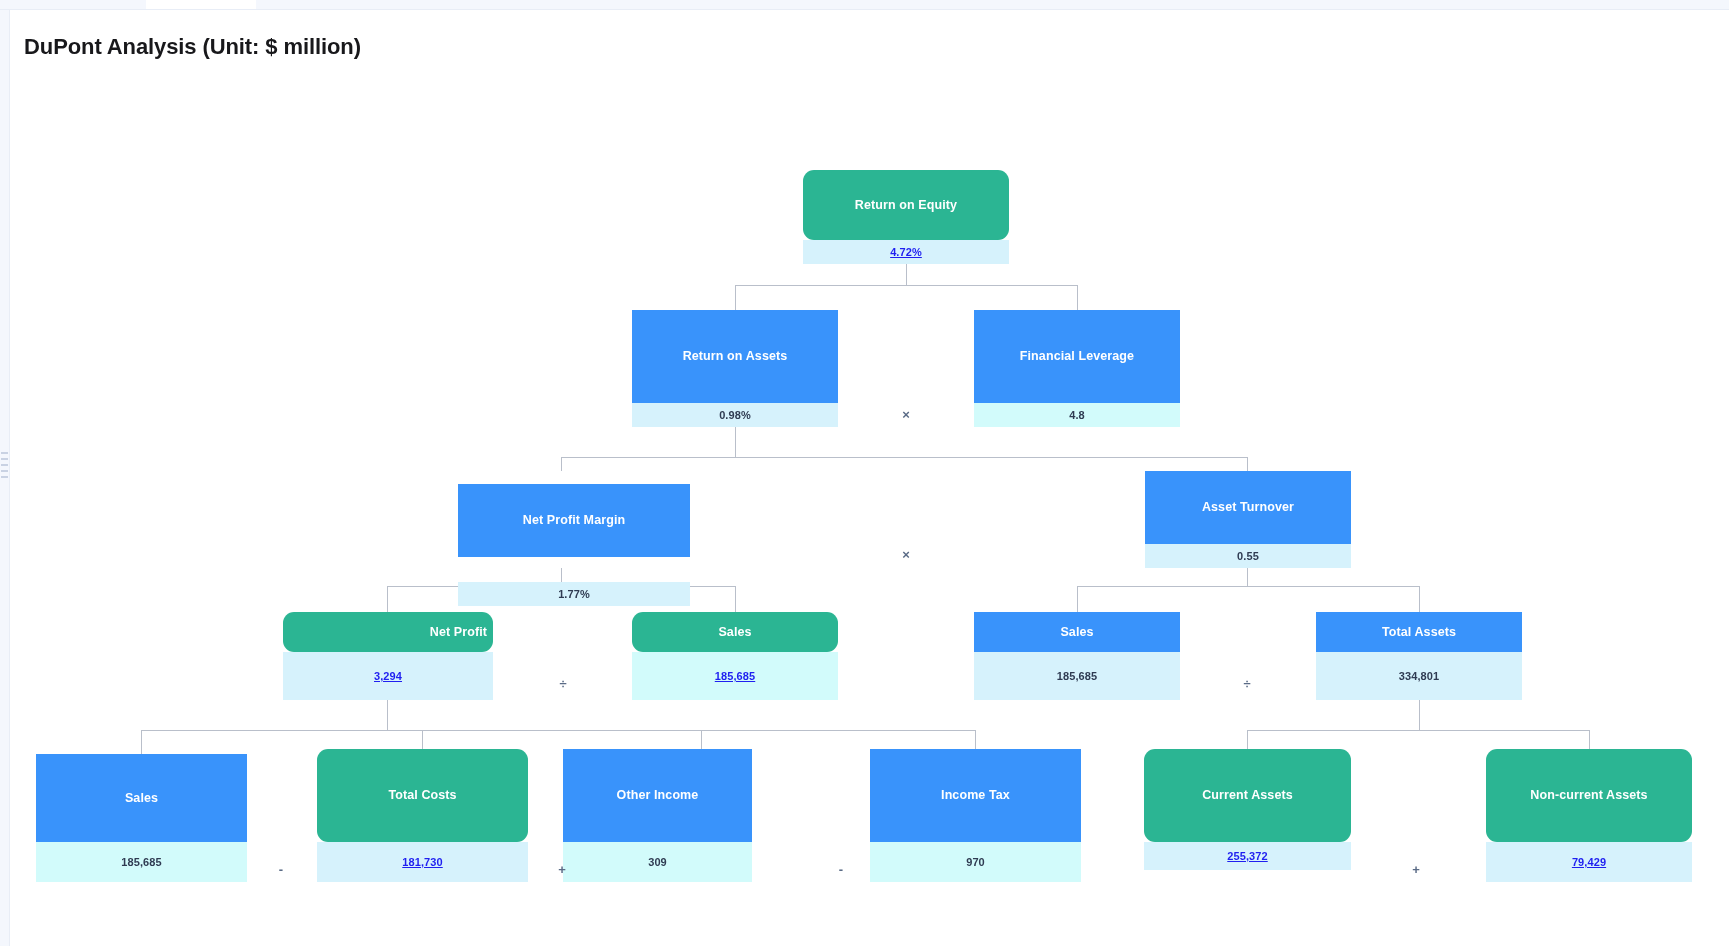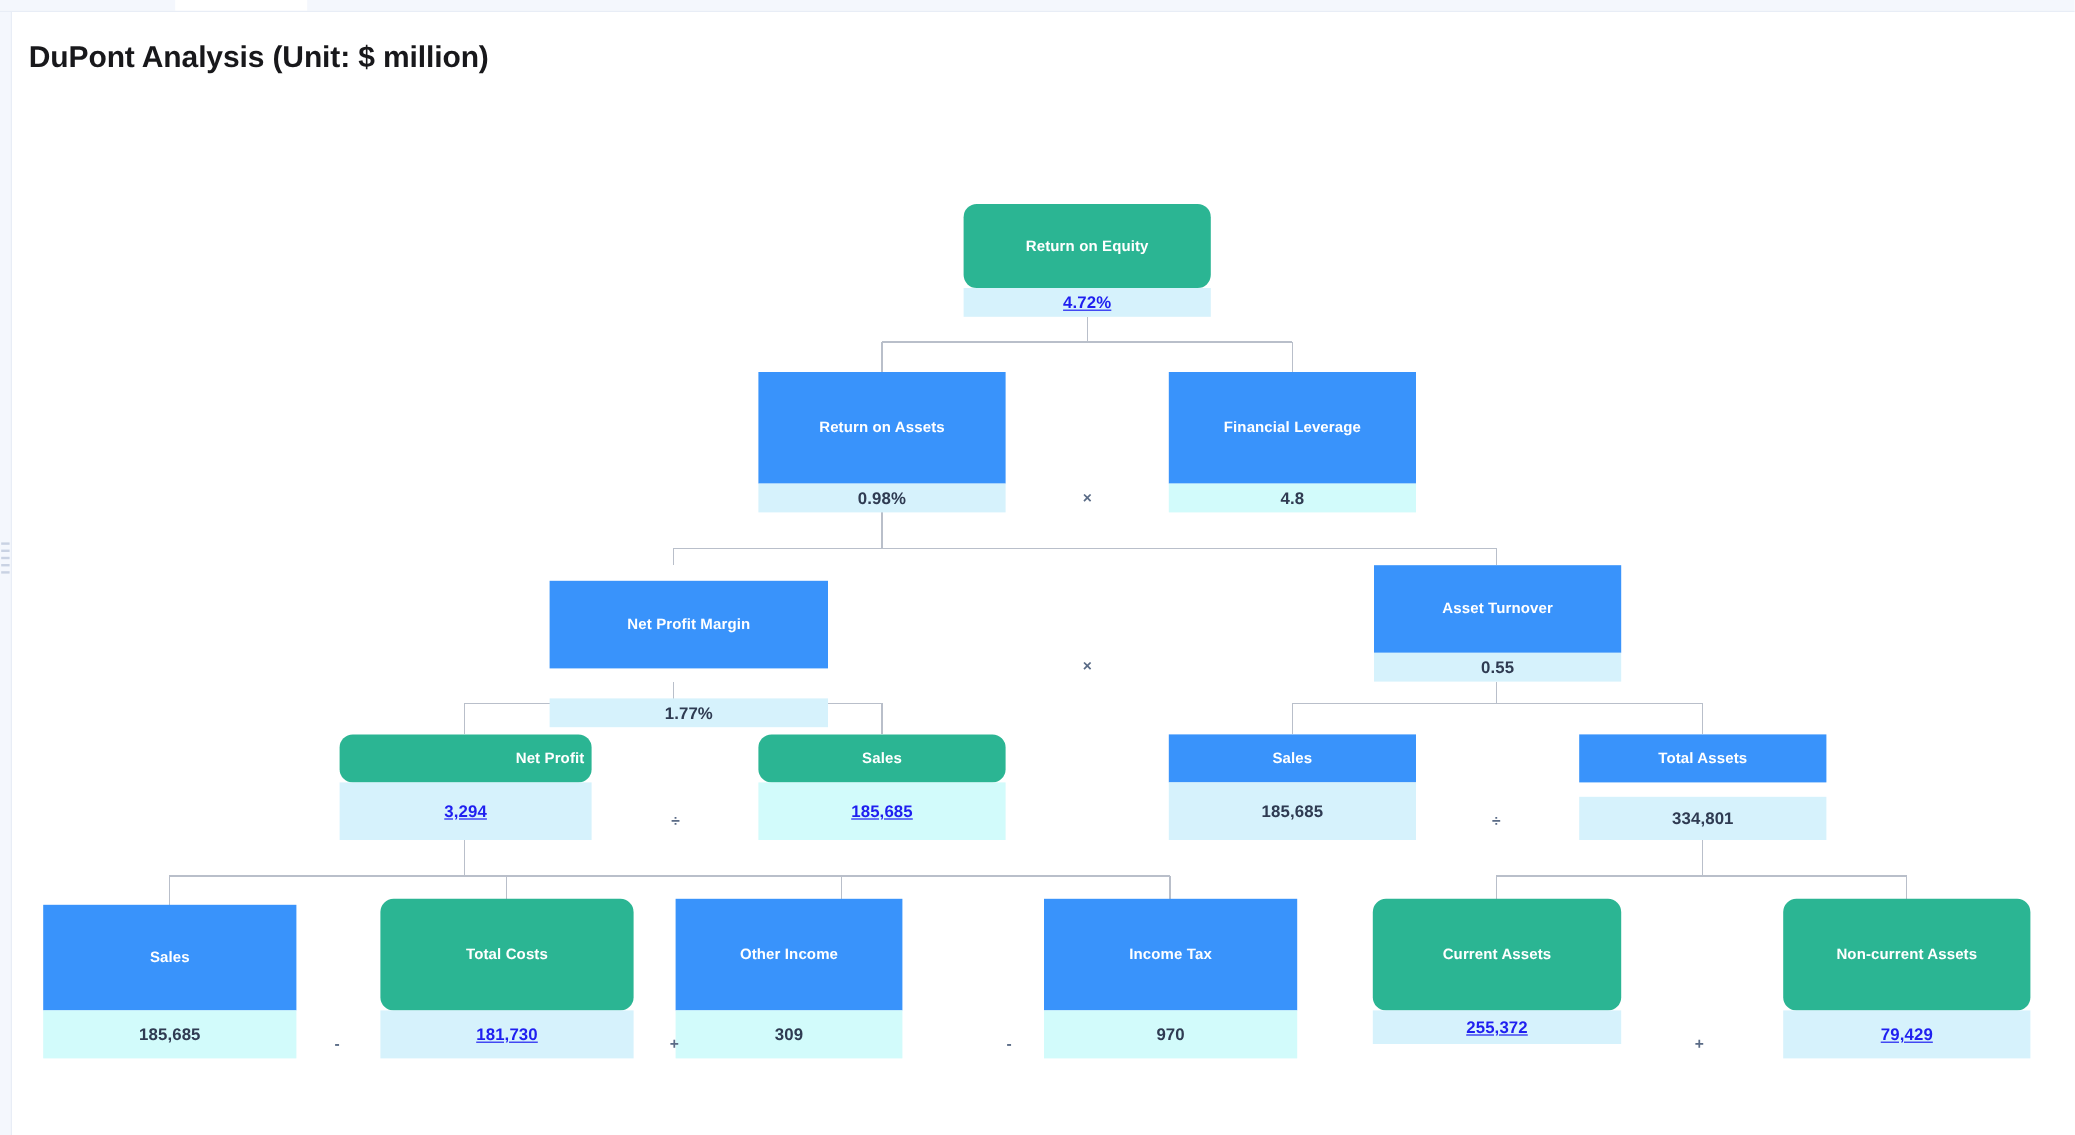--- a/index.html
+++ b/index.html
@@ -64,21 +64,21 @@
     height: 2px;
     width: 7px;
     background: #c9d2e3;
   }
 
   
   .page-title {
     position: absolute;
     left: 24px;
     top: 34px;
-    font-size: 25px;
+    font-size: 22px;
     font-weight: bold;
     color: #18181b;
     letter-spacing: -0.1px;
     white-space: nowrap;
   }
 
   
   .tree-canvas {
     position: absolute;
     left: 0; top: 0;
@@ -113,21 +113,21 @@
     line-height: 1.2;
     padding: 0 6px;
   }
   .node-head.green { background: #2bb593; border-radius: 11px; }
   .node-head.blue  { background: #3993fb; }
 
   .node-value {
     display: flex;
     align-items: center;
     justify-content: center;
-    font-size: 14px;
+    font-size: 11px;
     font-weight: bold;
     letter-spacing: 0.1px;
   }
   .node-value.cyan-a { background: #d6f2fc; }
   .node-value.cyan-b { background: #d2fbfb; }
 
   .val-plain { color: #2f3b52; }
   .val-link {
     color: #1f1ff0;
     text-decoration: underline;
@@ -291,21 +291,21 @@
     </div>
 
     <div class="op" style="left:1236px; top:677px;">
       <span>÷</span>
     </div>
 
     <div class="node" style="left:1316px; top:612px; width:206px;">
       <div class="node-head blue" style="height:40px;">
         <span>Total Assets</span>
       </div>
-      <div class="node-value cyan-a" style="height:36px;margin-top:12px;">
+      <div class="node-value cyan-a" style="height:48px;">
         <span class="val-plain">334,801</span>
       </div>
     </div>
 
     <div class="node" style="left:36px; top:754px; width:211px;">
       <div class="node-head blue" style="height:88px;">
         <span>Sales</span>
       </div>
       <div class="node-value cyan-b" style="height:40px;">
         <span class="val-plain">185,685</span>

